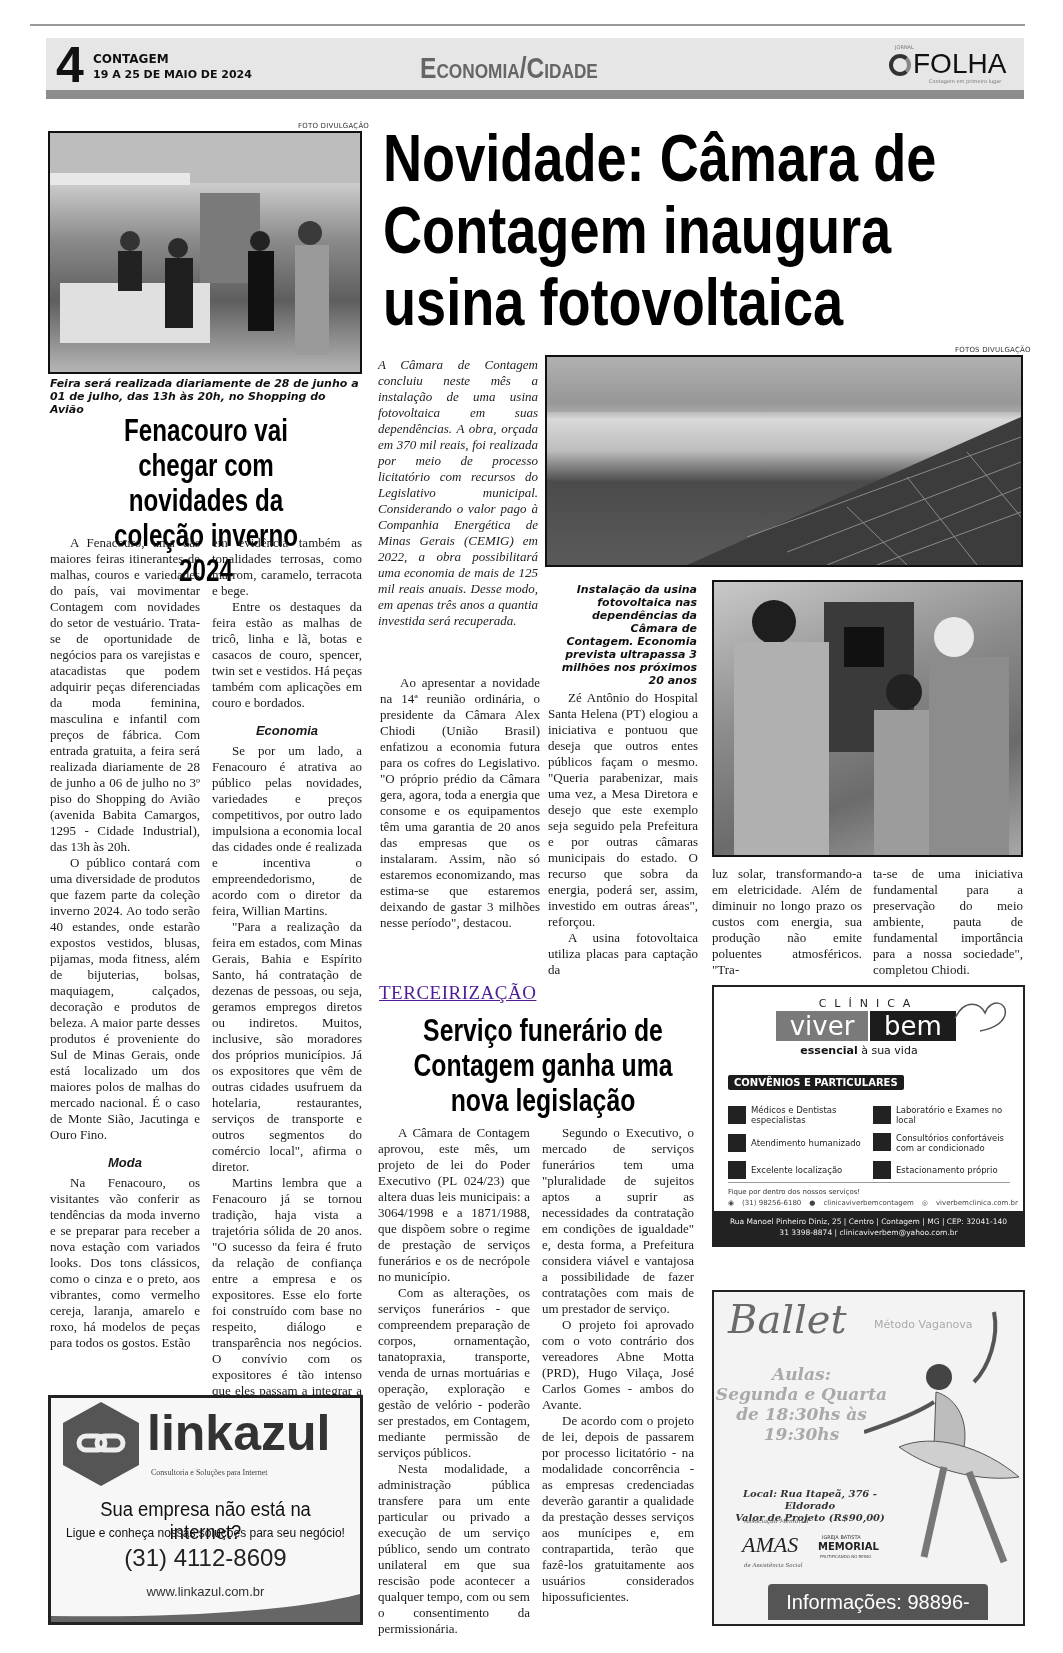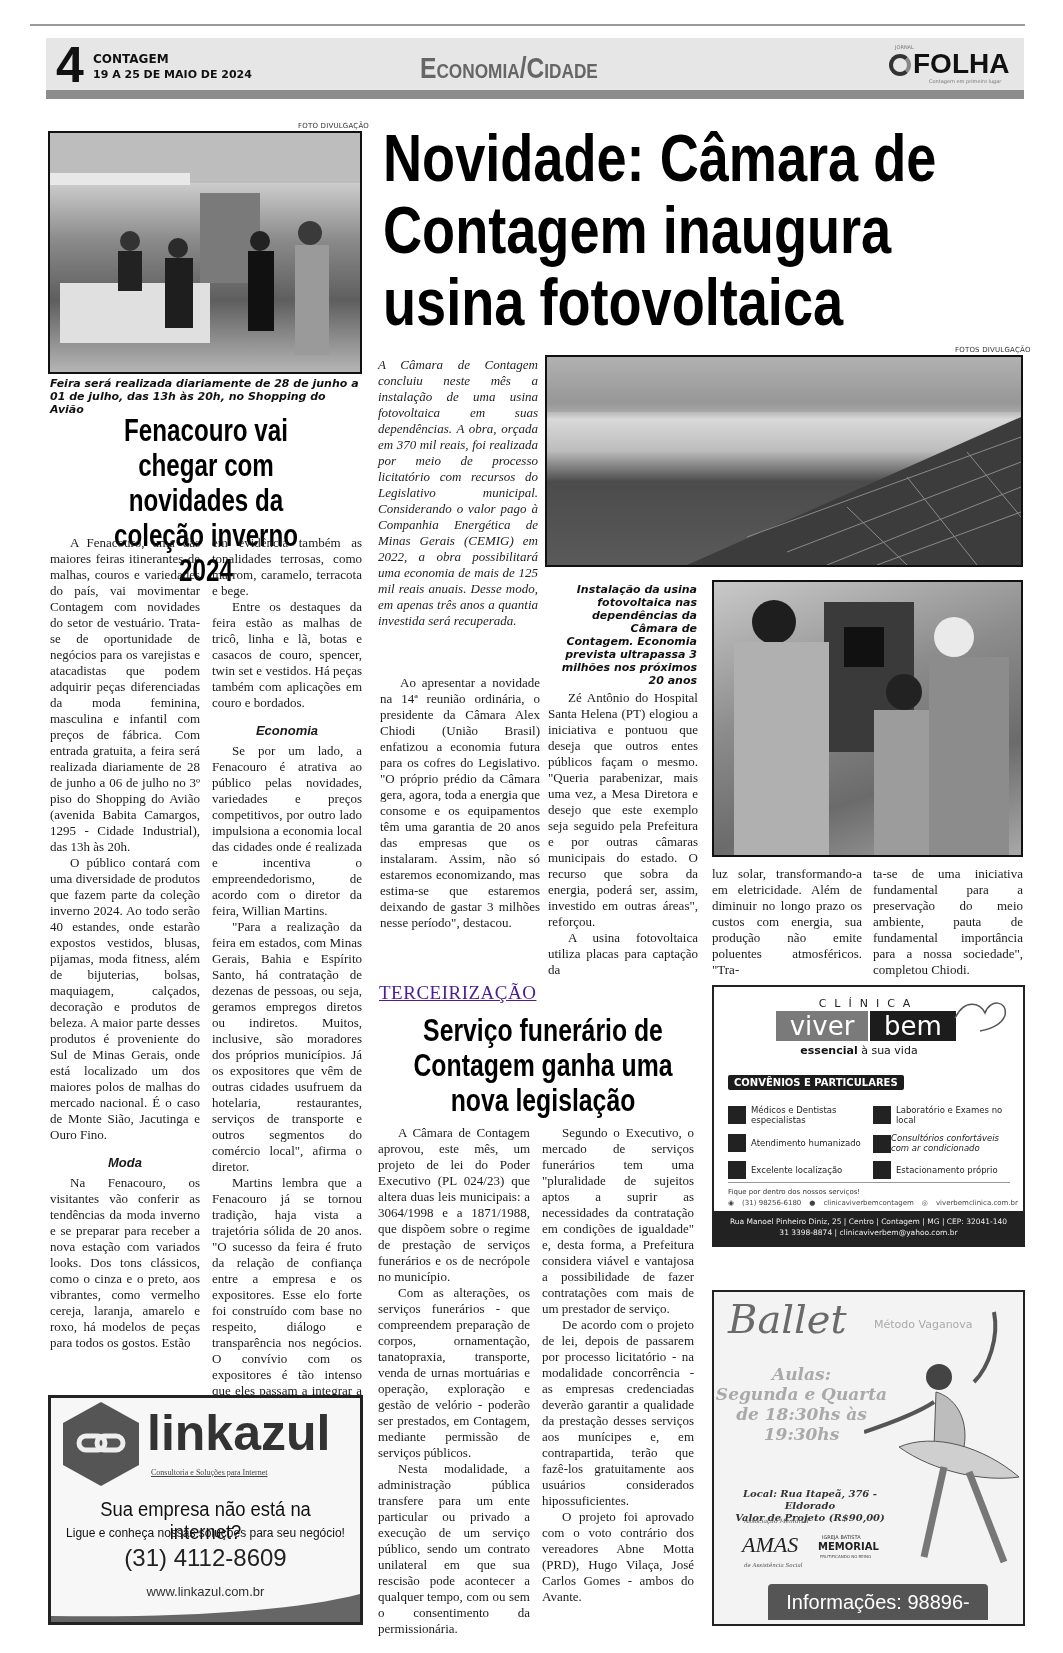--- a/index.html
+++ b/index.html
@@ -7,21 +7,21 @@
   .abs{position:absolute;}
   .toprule{left:30px;top:24px;width:995px;height:2px;background:#9a9a9a;}
   .hdr{left:46px;top:38px;width:978px;height:54px;background:#e6e6e6;}
   .hdr-band{left:46px;top:90px;width:978px;height:9px;background:#8d8d8d;}
   .pgnum{left:56px;top:38px;font-family:"Liberation Sans","DejaVu Sans",sans-serif;font-weight:900;font-size:50px;line-height:54px;color:#111;}
   .hdr-city{left:93px;top:52px;font-family:"DejaVu Sans","Liberation Sans",sans-serif;font-weight:bold;font-size:12px;line-height:14px;}
   .hdr-date{left:93px;top:68px;font-family:"DejaVu Sans","Liberation Sans",sans-serif;font-weight:bold;font-size:11px;line-height:14px;}
   .section{left:420px;top:46px;font-family:"Liberation Sans","DejaVu Sans",sans-serif;font-weight:bold;font-size:30px;line-height:44px;color:#666;transform:scaleX(.82);transform-origin:left center;letter-spacing:0px;font-variant:small-caps;}
   .logo{left:885px;top:44px;width:130px;height:44px;}
   .logo .o{position:absolute;left:4px;top:10px;width:22px;height:22px;border:4px solid #333;border-radius:50%;box-sizing:border-box;border-right-color:#888;}
-  .logo .t{position:absolute;left:28px;top:4px;font-family:"Liberation Sans","DejaVu Sans",sans-serif;font-weight:700;font-size:28px;line-height:32px;color:#111;}
+  .logo .t{position:absolute;left:28px;top:4px;font-family:"Liberation Sans","DejaVu Sans",sans-serif;font-weight:400;font-size:28px;line-height:32px;color:#111;}
   .logo .tag{position:absolute;left:44px;top:34px;font-family:"DejaVu Sans",sans-serif;font-size:5px;color:#777;}
   .logo .jr{position:absolute;left:10px;top:0px;font-family:"DejaVu Sans",sans-serif;font-size:5px;color:#777;}
   .credit{font-family:"DejaVu Sans","Liberation Sans",sans-serif;font-size:7px;color:#333;letter-spacing:.2px;}
   .photo{background:#777;border:2px solid #111;box-sizing:border-box;overflow:hidden;}
   .caption{font-family:"DejaVu Sans","Liberation Sans",sans-serif;font-weight:bold;font-style:italic;font-size:11px;line-height:13px;color:#111;}
   .h-sub{font-family:"Liberation Sans","DejaVu Sans",sans-serif;font-weight:bold;color:#000;text-align:center;transform-origin:center top;}
   .body{font-size:13px;line-height:16px;text-align:justify;hyphens:manual;color:#1a1a1a;}
   .body p{margin:0;text-indent:20px;}
   .body .sub{font-family:"Liberation Sans","DejaVu Sans",sans-serif;font-weight:bold;font-style:italic;text-align:center;text-indent:0;margin:12px 0 4px;font-size:13px;}
   .lead{font-style:italic;font-size:13px;line-height:16px;color:#222;text-align:justify;}
@@ -134,22 +134,22 @@
 <div class="abs kicker" style="left:379px;top:982px;">TERCEIRIZAÇÃO</div>
 <div class="abs h-sub" style="left:376px;top:1013px;width:334px;font-size:31px;line-height:35px;transform:scaleX(.80);">Serviço funerário de Contagem ganha uma nova legislação</div>
 
 <div class="abs body" style="left:378px;top:1125px;width:152px;">
   <p>A Câmara de Contagem aprovou, este mês, um projeto de lei do Poder Executivo (PL 024/23) que altera duas leis municipais: a 3064/1998 e a 1871/1988, que dispõem sobre o regime de prestação de serviços funerários e os de necrópole no município.</p>
   <p>Com as alterações, os serviços funerários - que compreendem preparação de corpos, ornamentação, tanatopraxia, transporte, venda de urnas mortuárias e operação, exploração e gestão de velório - poderão ser prestados, em Contagem, mediante permissão de serviços públicos.</p>
   <p>Nesta modalidade, a administração pública transfere para um ente particular ou privado a execução de um serviço público, sendo um contrato unilateral em que sua rescisão pode acontecer a qualquer tempo, com ou sem o consentimento da permissionária.</p>
 </div>
 <div class="abs body" style="left:542px;top:1125px;width:152px;">
   <p>Segundo o Executivo, o mercado de serviços funerários tem uma "pluralidade de sujeitos aptos a suprir as necessidades da contratação em condições de igualdade" e, desta forma, a Prefeitura considera viável e vantajosa a possibilidade de fazer contratações com mais de um prestador de serviço.</p>
+  <p>O projeto foi aprovado com o voto contrário dos vereadores Abne Motta (PRD), Hugo Vilaça, José Carlos Gomes - ambos do Avante.</p>
   <p>De acordo com o projeto de lei, depois de passarem por processo licitatório - na modalidade concorrência - as empresas credenciadas deverão garantir a qualidade da prestação desses serviços aos munícipes e, em contrapartida, terão que fazê-los gratuitamente aos usuários considerados hipossuficientes.</p>
-  <p>O projeto foi aprovado com o voto contrário dos vereadores Abne Motta (PRD), Hugo Vilaça, José Carlos Gomes - ambos do Avante.</p>
 </div>
 
 <div class="abs ad sans" style="left:712px;top:985px;width:313px;height:262px;padding-left:8px;">
   <div class="abs" style="left:0;top:10px;width:309px;text-align:center;font-size:11px;letter-spacing:8px;color:#222;">CLÍNICA</div>
   <div class="abs" style="left:62px;top:24px;width:92px;height:30px;background:#7a7a7a;color:#fff;font-size:26px;line-height:30px;text-align:center;">viver</div>
   <div class="abs" style="left:156px;top:24px;width:86px;height:30px;background:#1c1c1c;color:#fff;font-size:26px;line-height:30px;text-align:center;">bem</div>
   <svg class="abs" style="left:236px;top:6px;" width="60" height="40" viewBox="0 0 60 40">
       <path d="M5 25 C15 5 30 10 35 20 C40 5 58 8 55 22 C52 32 40 36 30 38" fill="none" stroke="#555" stroke-width="1.5"></path>
     </svg>
   <div class="abs" style="left:0;top:57px;width:290px;text-align:center;font-size:11px;color:#111;"><b>essencial</b><span> à sua vida</span></div>
@@ -162,21 +162,21 @@
           <span>Médicos e Dentistas especialistas</span>
         </div>
       <div style="display:flex;align-items:center;gap:5px;">
           <span style="width:18px;height:18px;background:#222;display:inline-block;flex:none;"></span>
           <span>Laboratório e Exames no local</span>
         </div>
       <div style="display:flex;align-items:center;gap:5px;">
           <span style="width:18px;height:18px;background:#222;display:inline-block;flex:none;"></span>
           <span>Atendimento humanizado</span>
         </div>
-      <div style="display:flex;align-items:flex-end;font-style:italic;">
+      <div style="display:flex;align-items:flex-start;gap:5px;">
           <span style="width:18px;height:18px;background:#222;display:inline-block;flex:none;"></span>
           <span>Consultórios confortáveis com ar condicionado</span>
         </div>
       <div style="display:flex;align-items:center;gap:5px;">
           <span style="width:18px;height:18px;background:#222;display:inline-block;flex:none;"></span>
           <span>Excelente localização</span>
         </div>
       <div style="display:flex;align-items:center;gap:5px;">
           <span style="width:18px;height:18px;background:#222;display:inline-block;flex:none;"></span>
           <span>Estacionamento próprio</span>
@@ -230,21 +230,21 @@
   <div class="abs" style="left:54px;top:292px;width:220px;height:36px;background:#555;color:#fff;border-radius:4px 4px 0 0;text-align:center;font-family:'Liberation Sans','DejaVu Sans',sans-serif;font-size:20px;line-height:36px;">Informações: 98896-9252</div>
 </div>
 
 <div class="abs ad" style="left:48px;top:1395px;width:315px;height:230px;border-width:3px;background:#f7f7f7;">
   <svg class="abs" style="left:12px;top:4px;" width="76" height="84" viewBox="0 0 76 84">
     <polygon points="38,0 76,21 76,63 38,84 0,63 0,21" fill="#555"></polygon>
     <rect x="16" y="34" width="26" height="14" rx="7" fill="none" stroke="#eee" stroke-width="5"></rect>
     <rect x="34" y="34" width="26" height="14" rx="7" fill="none" stroke="#eee" stroke-width="5"></rect>
   </svg>
   <div class="abs" style="left:96px;top:6px;font-family:'Liberation Sans','DejaVu Sans',sans-serif;font-weight:bold;font-size:50px;line-height:58px;color:#333;">linkazul</div>
-  <div class="abs" style="left:100px;top:70px;font-family:'Liberation Serif',serif;font-size:8px;color:#444;text-decoration:underline;">Consultoria e Soluções para Internet</div>
+  <div class="abs" style="left:100px;top:70px;font-family:'Liberation Serif',serif;font-size:8px;color:#444;">Consultoria e Soluções para Internet</div>
   <div class="abs" style="left:0;top:100px;width:309px;text-align:center;font-family:'Liberation Sans','DejaVu Sans',sans-serif;font-size:20px;color:#111;transform:scaleX(.92);">Sua empresa não está na internet?</div>
   <div class="abs" style="left:0;top:128px;width:309px;text-align:center;font-family:'Liberation Sans','DejaVu Sans',sans-serif;font-size:12px;color:#111;">Ligue e conheça nossas soluções para seu negócio!</div>
   <div class="abs" style="left:0;top:146px;width:309px;text-align:center;font-family:'Liberation Sans','DejaVu Sans',sans-serif;font-size:24px;color:#222;">(31) 4112-8609</div>
   <div class="abs" style="left:0;top:186px;width:309px;text-align:center;font-family:'Liberation Sans','DejaVu Sans',sans-serif;font-size:13px;color:#333;">www.linkazul.com.br</div>
   <svg class="abs" style="left:0;top:196px;" width="309" height="28" viewBox="0 0 309 28">
       <path d="M0 28 L0 22 C120 24 240 18 309 0 L309 28 Z" fill="#666"></path>
     </svg>
 </div>
 
 </body></html>

